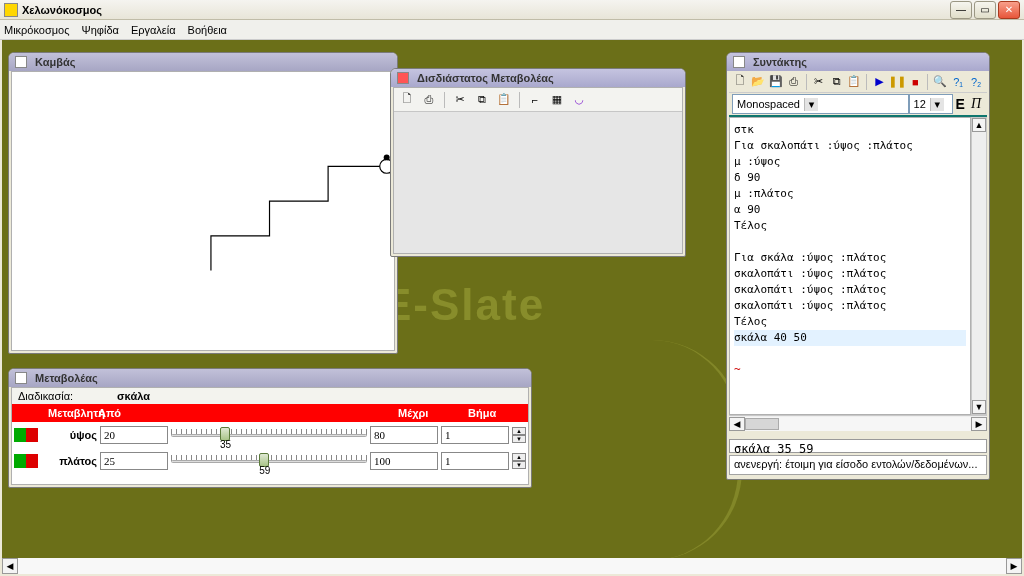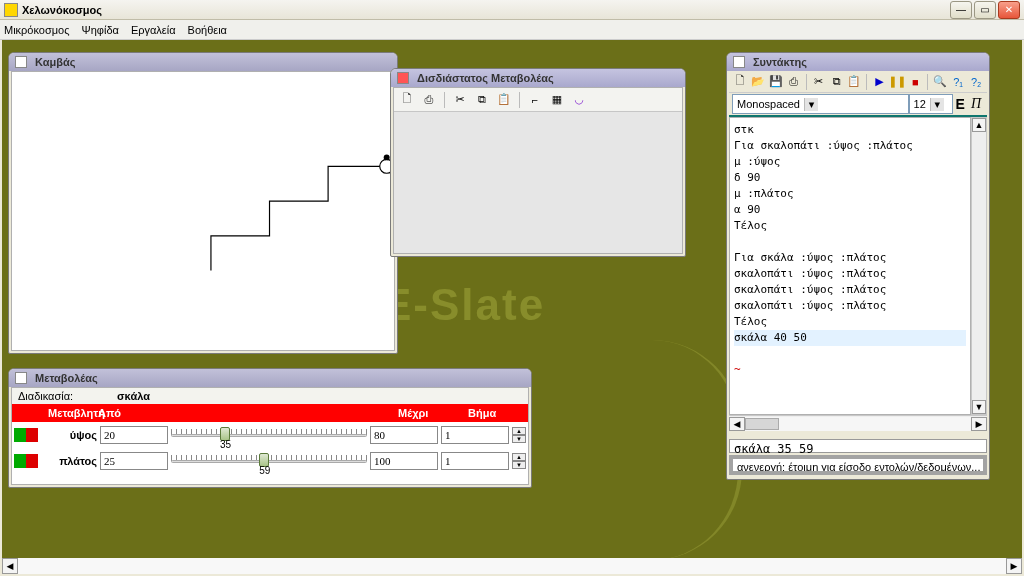--- a/index.html
+++ b/index.html
@@ -30,21 +30,21 @@
 #var2d-panel { left: 388px; top: 28px; width: 296px; height: 189px; }
 #var2d-panel .panel-title { background: linear-gradient(#c5c4e0,#a9a8cd); }
 #var2d-panel .panel-body { background: #e6e6e6; }
 .toolbar2d { height: 24px; background: #f3f3f0; border-bottom: 1px solid #c6c6c6; display: flex; align-items: center; gap: 4px; padding: 0 4px; }
 .tb-btn { width: 18px; height: 18px; display: flex; align-items: center; justify-content: center; cursor: pointer; }
 .tb-sep { width: 1px; height: 16px; background: #bbb; margin: 0 2px; }
 
 
 #var-panel { left: 6px; top: 328px; width: 524px; height: 120px; }
 #var-panel .panel-body { background: #fff; padding: 0; }
-.procline { display: flex; align-items: center; padding: 2px 6px; gap: 8px; background: #f3f3ee; }
+.procline { display: flex; align-items: center; padding: 2px 6px; gap: 16px; background: #f3f3ee; }
 .headrow { display: flex; background: #ff0000; color: #fff; font-weight: bold; height: 18px; align-items: center; }
 .headrow > div { padding: 0 6px; }
 .col-color { width: 30px; }
 .col-name { width: 50px; text-align: right; }
 .col-from { width: 80px; }
 .col-slider { flex: 1; }
 .col-to { width: 70px; }
 .col-step { width: 50px; }
 .col-spin { width: 16px; }
 .varrow { display: flex; align-items: center; height: 26px; gap: 3px; padding: 2px 2px; }
@@ -67,21 +67,21 @@
 .ed-tb .tb-btn { width: 16px; height: 16px; font-size: 11px; }
 .combo { height: 20px; border: 1px solid #7f9db9; background: #fff; display: flex; align-items: center; padding: 0 2px 0 4px; }
 .combo .arrow { width: 14px; text-align: center; background: #e4e4e4; border-left: 1px solid #bbb; margin-left: 4px; }
 .code { font-family: monospace; font-size: 11px; line-height: 16px; padding: 4px 4px; white-space: pre; overflow: hidden; }
 .code .hl { background: #e3f2ff; }
 .ed-scroll { position: absolute; bottom: 46px; left: 0; right: 0; height: 16px; display: flex; align-items: center; background: #eee; border-top: 1px solid #c8c8c8; }
 .ed-scroll .ar { width: 16px; height: 14px; border: 1px solid #999; background: #f4f4f4; display: flex; align-items: center; justify-content: center; font-size: 9px; }
 .ed-scroll .track { flex: 1; height: 14px; background: #f6f6f6; position: relative; }
 .ed-scroll .thumb2 { position: absolute; left: 0; width: 34px; height: 12px; top: 1px; background: #d6d6d6; border: 1px solid #aaa; }
 .cmdline { position: absolute; bottom: 24px; left: 0; right: 0; height: 14px; border: 1px solid #999; background: #fff; padding: 2px 4px; font: 12px monospace; }
-.status { position: absolute; bottom: 2px; left: 0; right: 0; height: 20px; border: 4px solid #a3a3a3; background: #fff; padding: 2px 4px; font-size: 11px; white-space: nowrap; overflow: hidden; }
+.status { position: absolute; bottom: 2px; left: 0; right: 0; height: 20px; border: 1px solid #a3a3a3; background: #fff; padding: 2px 4px; font-size: 11px; white-space: nowrap; overflow: hidden; }
 
 
 .ws-hscroll { position: absolute; bottom: 2px; left: 2px; right: 2px; height: 16px; background: #eee; display: flex; }
 .ws-hscroll .ar { width: 16px; height: 16px; border: 1px solid #999; background: #f4f4f4; display: flex; align-items: center; justify-content: center; font-size: 9px; }
 .ws-hscroll .mid { flex: 1; background: #f8f8f8; }
 
 .ed-body { position: absolute; top: 46px; left: 0; right: 0; bottom: 62px; background: #fff; border: 1px solid #b0b0b0; overflow: hidden; }
 .ed-vscroll { position: absolute; top: 46px; bottom: 62px; right: 0; width: 16px; background: #eee; border: 1px solid #c8c8c8; }
 .ed-vscroll .ar { width: 14px; height: 14px; border: 1px solid #999; background: #f4f4f4; display: flex; align-items: center; justify-content: center; font-size: 9px; margin: 0 auto; }
 .ed-vscroll .track { position: absolute; top: 16px; bottom: 16px; left: 1px; right: 1px; }
@@ -147,21 +147,21 @@
   </div>
 
   <div id="var-panel" class="panel">
     <div class="panel-title">
       <span class="ptitle-icon"></span>
       <span>Μεταβολέας</span>
     </div>
     <div class="panel-body">
       <div class="procline">
         <span>Διαδικασία:</span>
-        <b style="margin-left:36px">σκάλα</b>
+        <b style="margin-left:28px">σκάλα</b>
       </div>
       <div class="headrow">
         <div class="col-color"></div>
         <div class="col-name" style="text-align:left">Μεταβλητή</div>
         <div class="col-from" style="text-align:left">Από</div>
         <div class="col-slider"></div>
         <div class="col-to">Μέχρι</div>
         <div class="col-step">Βήμα</div>
         <div class="col-spin"></div>
       </div>

